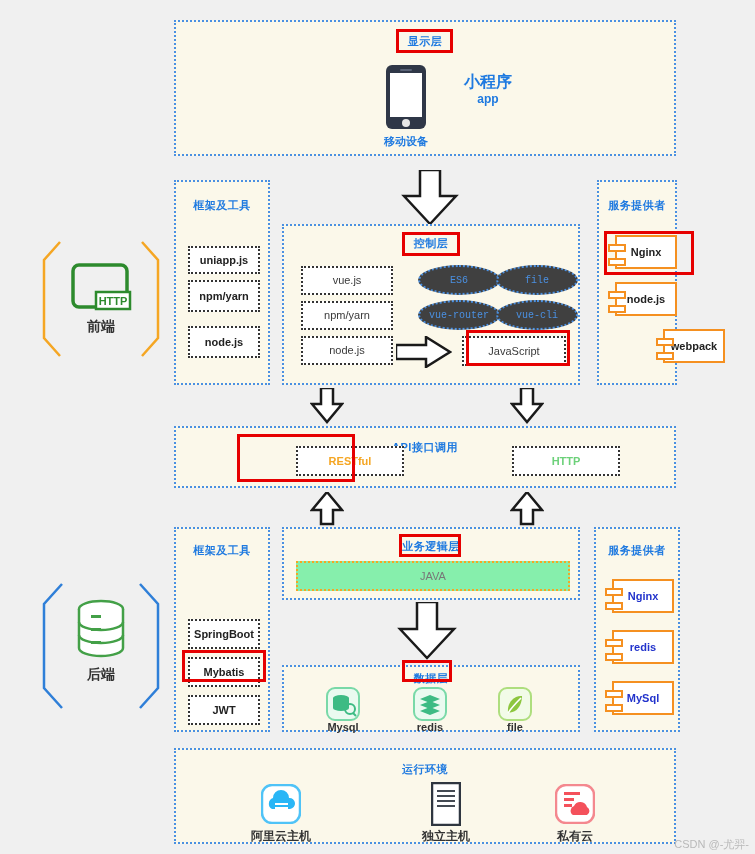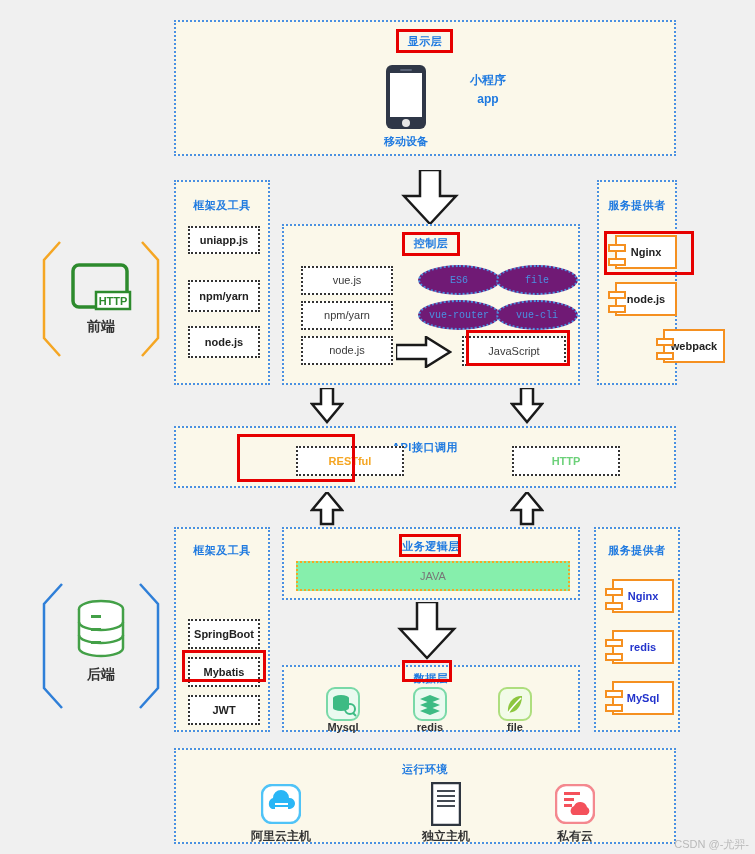--- a/index.html
+++ b/index.html
@@ -44,21 +44,21 @@
     text-align: center;
     line-height: 1.15;
   }
   .dbox.bold { font-weight: bold; color: #222; }
 
   
   .ellipse {
     position: absolute;
     border: 2px dotted #4a90e2;
     border-radius: 50%;
-    background: #701a75;
+    background: #404040;
     display: flex; align-items: center; justify-content: center;
     color: #4a90e2;
     font-size: 10px;
     font-family: "Liberation Mono", "DejaVu Sans Mono", monospace;
   }
 
   
   .comp {
     position: absolute;
     border: 2px solid #f59020;
@@ -140,34 +140,34 @@
   <div class="panel" style="left:174px; top:20px; width:502px; height:136px;">
     <div class="panel-title" style="top:12px;font-family:Liberation Mono, monospace;">显示层</div>
 
     <svg width="42" height="66" style="position:absolute;left:209px;top:42px;">
       <rect x="1" y="1" width="40" height="64" rx="6" fill="#2f3747"></rect>
       <rect x="5" y="9" width="32" height="44" fill="#ffffff"></rect>
       <circle cx="21" cy="59" r="4" fill="#e8e8e8"></circle>
       <rect x="15" y="5" width="12" height="2" rx="1" fill="#5a6377"></rect>
     </svg>
     <div class="lbl blue" style="left:189px; top:112px; width:82px;">移动设备</div>
-    <div class="lbl blue" style="left:276px; top:50px; width:72px; font-size:12px;">小程序</div>
+    <div class="lbl blue" style="left:276px; top:50px; width:72px; font-size:16px;">小程序</div>
     <div class="lbl blue" style="left:276px; top:70px; width:72px; font-size:12px;">app</div>
   </div>
   <div class="redbox" style="left:396px; top:29px; width:57px; height:24px;"></div>
 
   <div class="arrow" style="left:400px; top:170px;">
     <svg width="60" height="56" viewBox="0 0 60 56">
       <path d="M20 0 L40 0 L40 26 L56 26 L30 54 L4 26 L20 26 Z" fill="#ffffff" stroke="#1a1a1a" stroke-width="2.5"></path>
     </svg>
   </div>
 
   <div class="panel" style="left:174px; top:180px; width:96px; height:205px;">
     <div class="panel-title" style="top:16px;">框架及工具</div>
-    <div class="dbox bold" style="left:12px; top:44px; width:72px; height:28px;">uniapp.js</div>
+    <div class="dbox bold" style="left:12px; top:64px; width:72px; height:28px;">uniapp.js</div>
     <div class="dbox bold" style="left:12px; top:98px; width:72px; height:32px;">npm/yarn</div>
     <div class="dbox bold" style="left:12px; top:144px; width:72px; height:32px;">node.js</div>
   </div>
 
   <div class="panel" style="left:282px; top:224px; width:298px; height:161px;">
     <div class="panel-title" style="top:10px;">控制层</div>
 
     <div class="dbox" style="left:17px; top:40px; width:92px; height:29px;">vue.js</div>
     <div class="dbox" style="left:17px; top:75px; width:92px; height:29px;">npm/yarn</div>
     <div class="dbox" style="left:17px; top:110px; width:92px; height:29px;">node.js</div>

